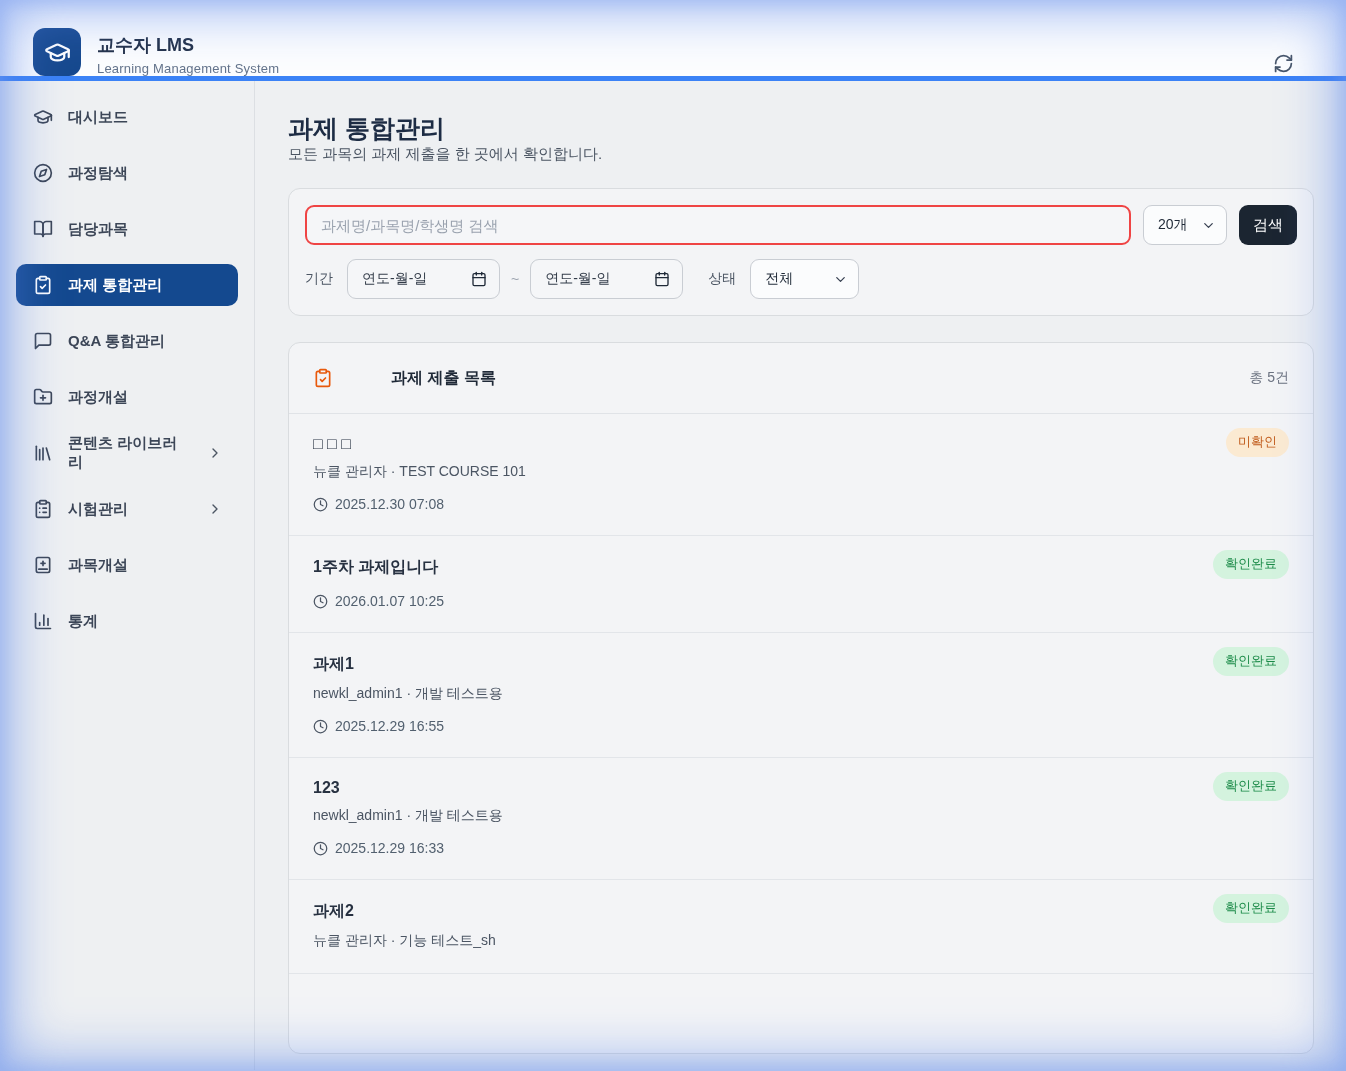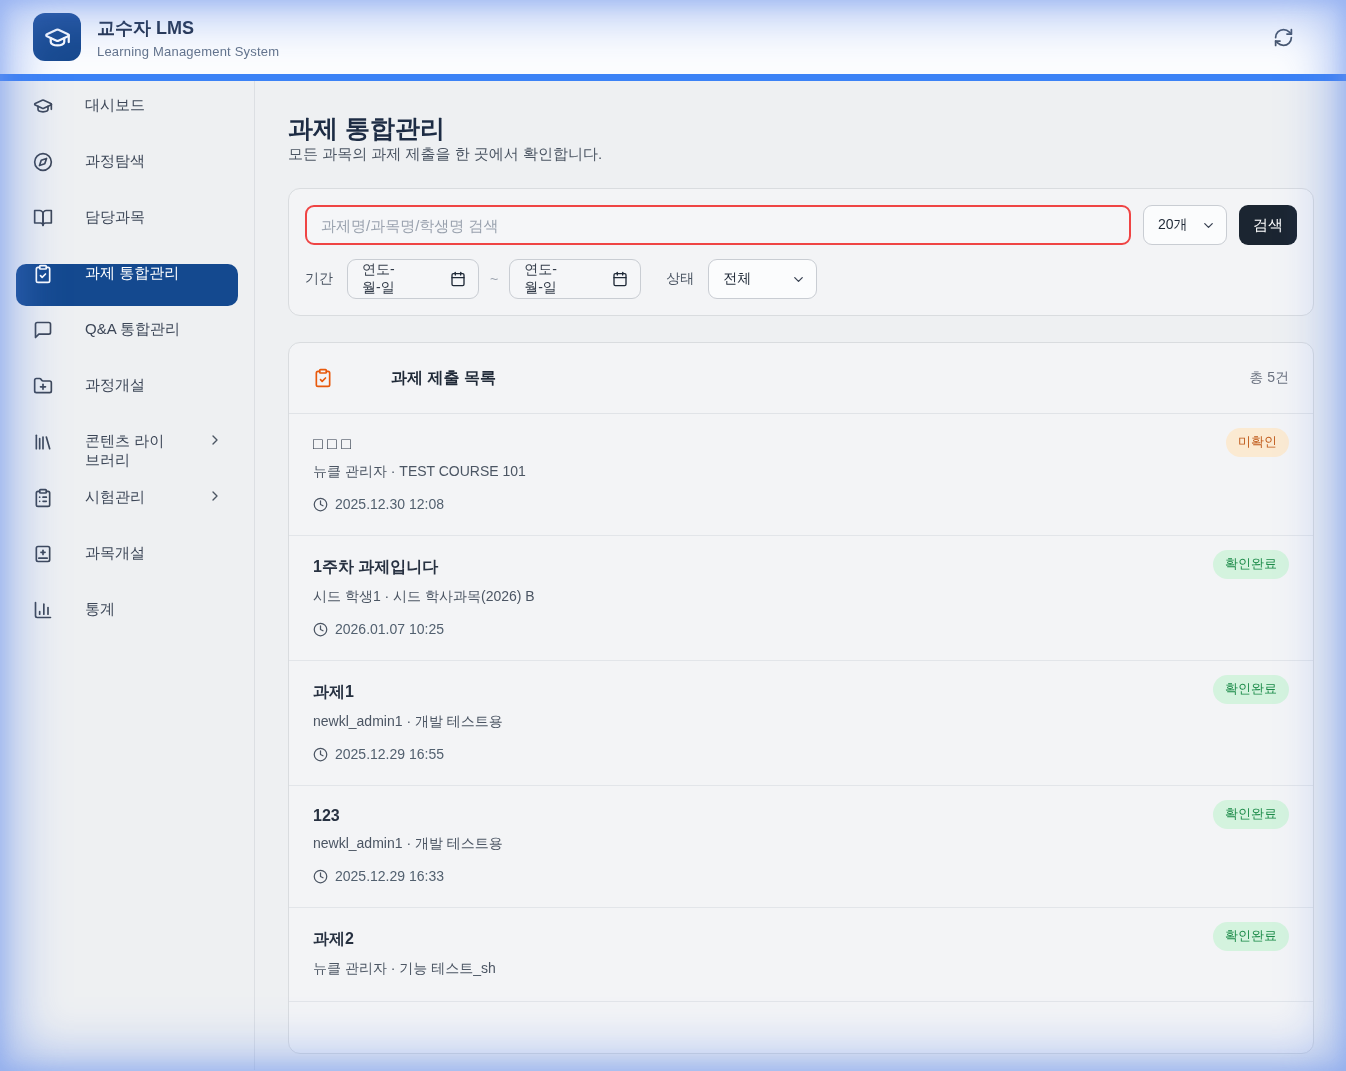--- a/index.html
+++ b/index.html
@@ -12,22 +12,22 @@
   }
   
   .edge-glow {
     position: absolute; inset: 0; z-index: 60; pointer-events: none;
     box-shadow: inset 0 0 52px 12px rgba(90,133,233,0.55),
                 inset 0 0 16px 4px rgba(140,172,242,0.35);
   }
 
   
   .app-header {
-    height: 81px; background: #fcfdfe; border-bottom: 7px solid #3b82f6;
-    display: flex; align-items: center; padding: 0 50px 0 33px;
+    height: 81px; background: #fcfdfe; border-bottom: 5px solid #3b82f6;
+    display: flex; align-items: flex-end; padding: 0 50px 0 33px;
   }
   .logo-box {
     width: 48px; height: 48px; border-radius: 12px; background: var(--brand, #17498e);
     display: flex; align-items: center; justify-content: center; margin-right: 16px;
     color: #fff;
   }
   .logo-box svg { width: 27px; height: 27px; }
   .header-texts .t1 { font-size: 18px; font-weight: 700; color: #24324a; }
   .header-texts .t2 { font-size: 13px; color: #64748b; margin-top: 4px; letter-spacing: .2px; }
   .refresh-btn {
@@ -35,23 +35,23 @@
     width: 26px; height: 26px; display: flex; align-items: center; justify-content: center;
   }
   .refresh-btn svg { width: 21px; height: 21px; }
 
   
   .layout { display: flex; height: 989px; }
   .sidebar {
     width: 255px; flex: 0 0 255px; border-right: 1px solid #dcdfe3; padding-top: 15px;
   }
   .side-item {
-    display: flex; gap: 32px;
+    display: flex; align-items: center; gap: 15px;
     height: 42px; margin: 0 16px 14px 16px; padding: 0 17px;
-    border-radius: 10px; font-size: 15px; color: #3c4657; cursor: pointer;
+    border-radius: 10px; font-size: 15px; color: #3c4657; cursor: pointer; font-weight: bold;
   }
   .side-item svg { width: 20px; height: 20px; flex: 0 0 20px; }
   .side-item.active { background: var(--accent, #14498f); color: #ffffff; }
   .side-item .chev { margin-left: auto; display: flex; color: #4b5563; }
   .side-item .chev svg { width: 16px; height: 16px; }
 
   .main { flex: 1; padding: 31px 32px 0 33px; overflow: hidden; }
   .page-title { font-size: 25px; font-weight: 700; color: #1d2c44; }
   .page-sub { font-size: 15px; color: #4a5462; }
 
@@ -75,21 +75,21 @@
   }
   .pill-select svg { width: 15px; height: 15px; color: #374151; }
   .size-select { width: 84px; }
   .search-btn {
     width: 58px; height: 40px; background: #1b2531; color: #fff; border: none;
     border-radius: 9px; font-size: 15px; cursor: pointer; font-family: inherit;
   }
   .filter-row2 { margin-top: 14px; display: flex; align-items: center; gap: 11px; }
   .f-label { font-size: 14px; color: #4b5563; margin-right: 3px; }
   .date-input {
-    width: 132px; height: 40px; border: 1px solid #c9cdd3; border-radius: 9px;
+    width: 153px; height: 40px; border: 1px solid #c9cdd3; border-radius: 9px;
     background: #f5f6f8; display: flex; align-items: center; justify-content: space-between;
     padding: 0 12px 0 14px; font-size: 14px; color: #333c49; cursor: pointer; gap: 40px;
   }
   .date-input svg { width: 16px; height: 16px; color: #1f2937; }
   .tilde { color: #9ca3af; font-size: 14px; }
   .status-select { width: 109px; }
 
   
   .list-card { margin-top: 26px; height: 712px; overflow: hidden; }
   .list-header {
@@ -342,28 +342,27 @@
   <div class="list-item">
     <div class="item-title">□ □ □</div>
     <div class="item-meta">뉴클 관리자 · TEST COURSE 101</div>
     <div class="item-time">
       <span style="display:flex">
                 <svg viewBox="0 0 24 24" fill="none" stroke="currentColor" stroke-width="2" stroke-linecap="round" stroke-linejoin="round" width="100%" height="100%">
                   <circle cx="12" cy="12" r="10"></circle>
                   <polyline points="12 6 12 12 16 14"></polyline>
                 </svg>
               </span>
-      <span class="time-text">2025.12.30 12:08</span>
+      <span class="time-text">2025.12.30 07:08</span>
     </div>
     <span class="badge pending">미확인</span>
   </div>
 
   <div class="list-item">
     <div class="item-title">1주차 과제입니다</div>
-    <div class="item-meta">시드 학생1 · 시드 학사과목(2026) B</div>
     <div class="item-time">
       <span style="display:flex">
                 <svg viewBox="0 0 24 24" fill="none" stroke="currentColor" stroke-width="2" stroke-linecap="round" stroke-linejoin="round" width="100%" height="100%">
                   <circle cx="12" cy="12" r="10"></circle>
                   <polyline points="12 6 12 12 16 14"></polyline>
                 </svg>
               </span>
       <span class="time-text">2026.01.07 10:25</span>
     </div>
     <span class="badge done">확인완료</span>

